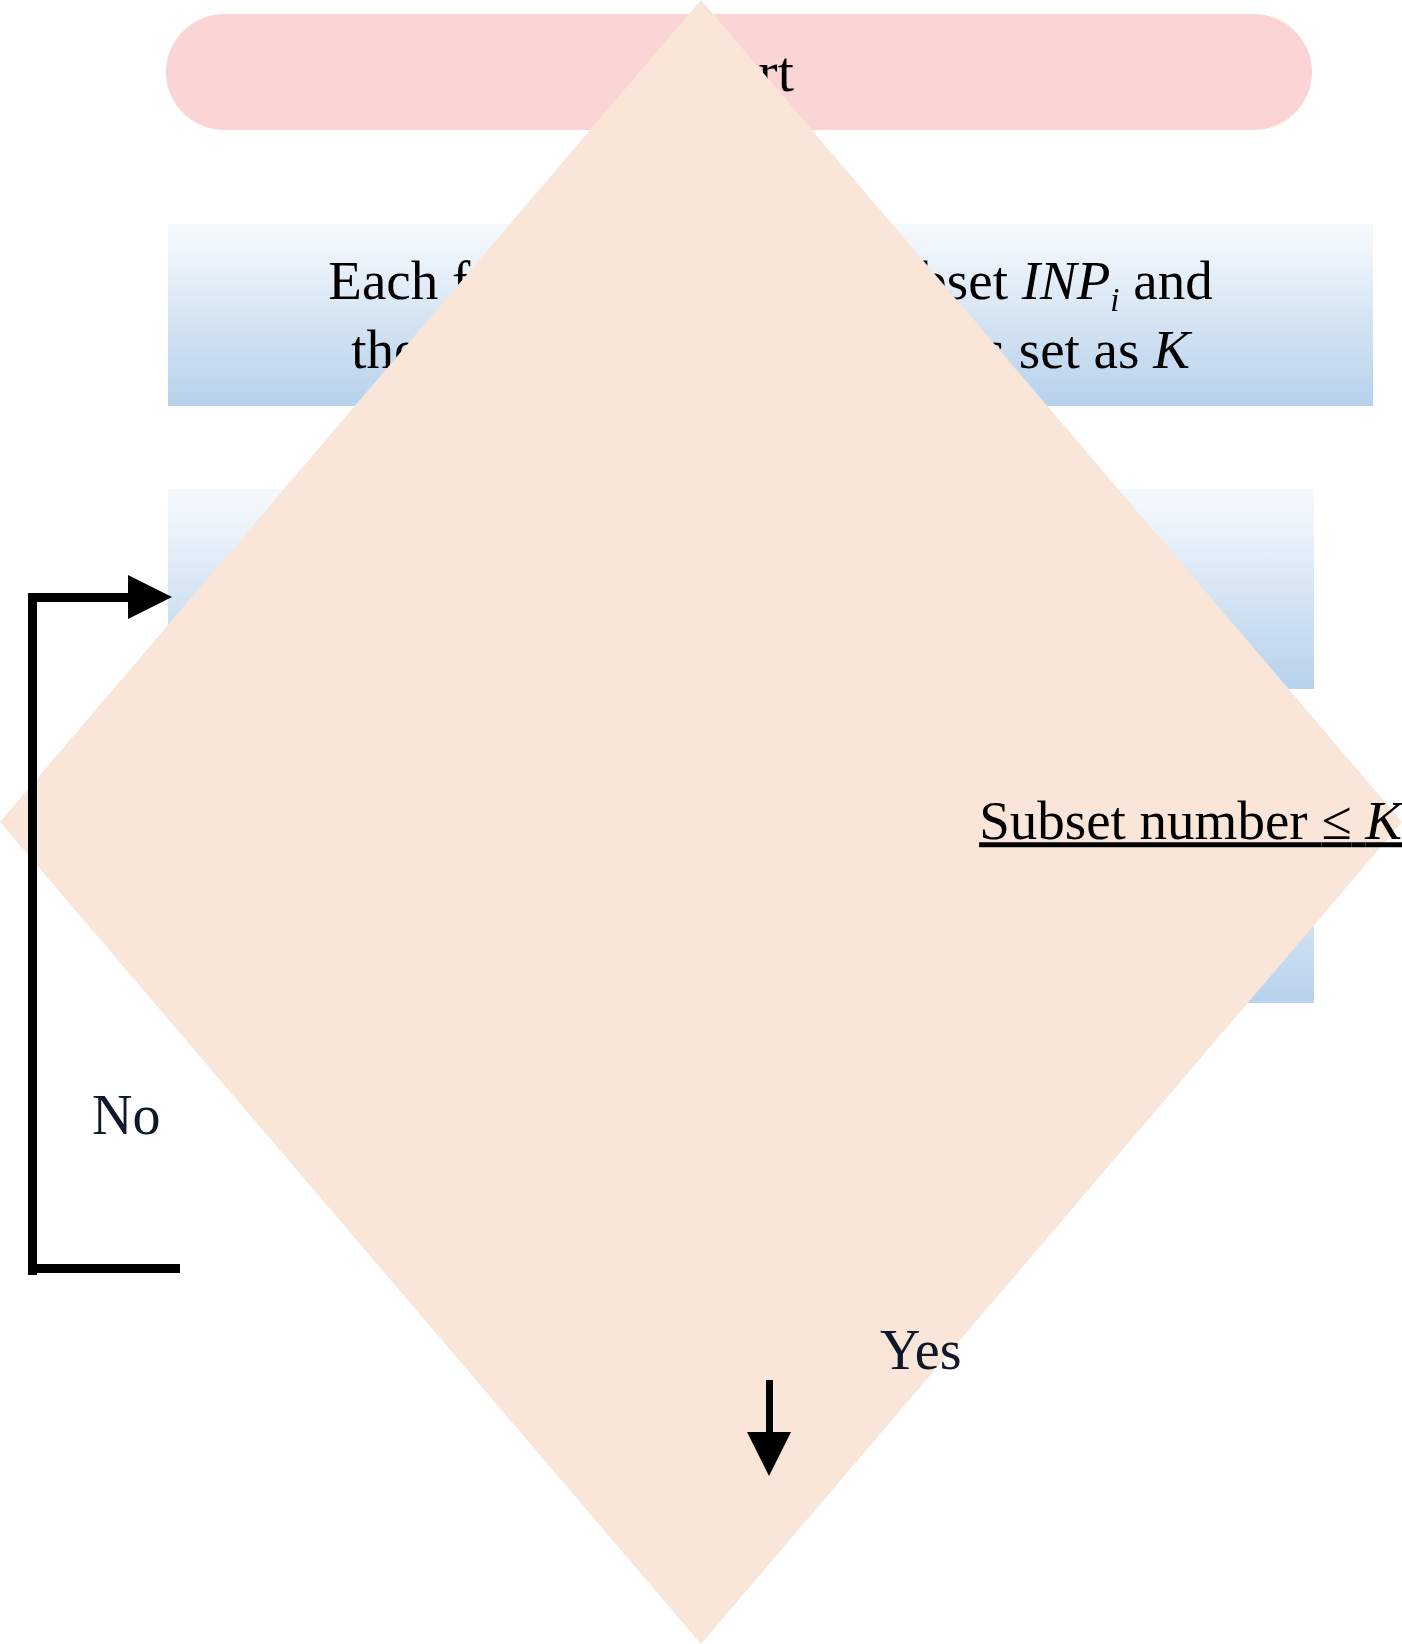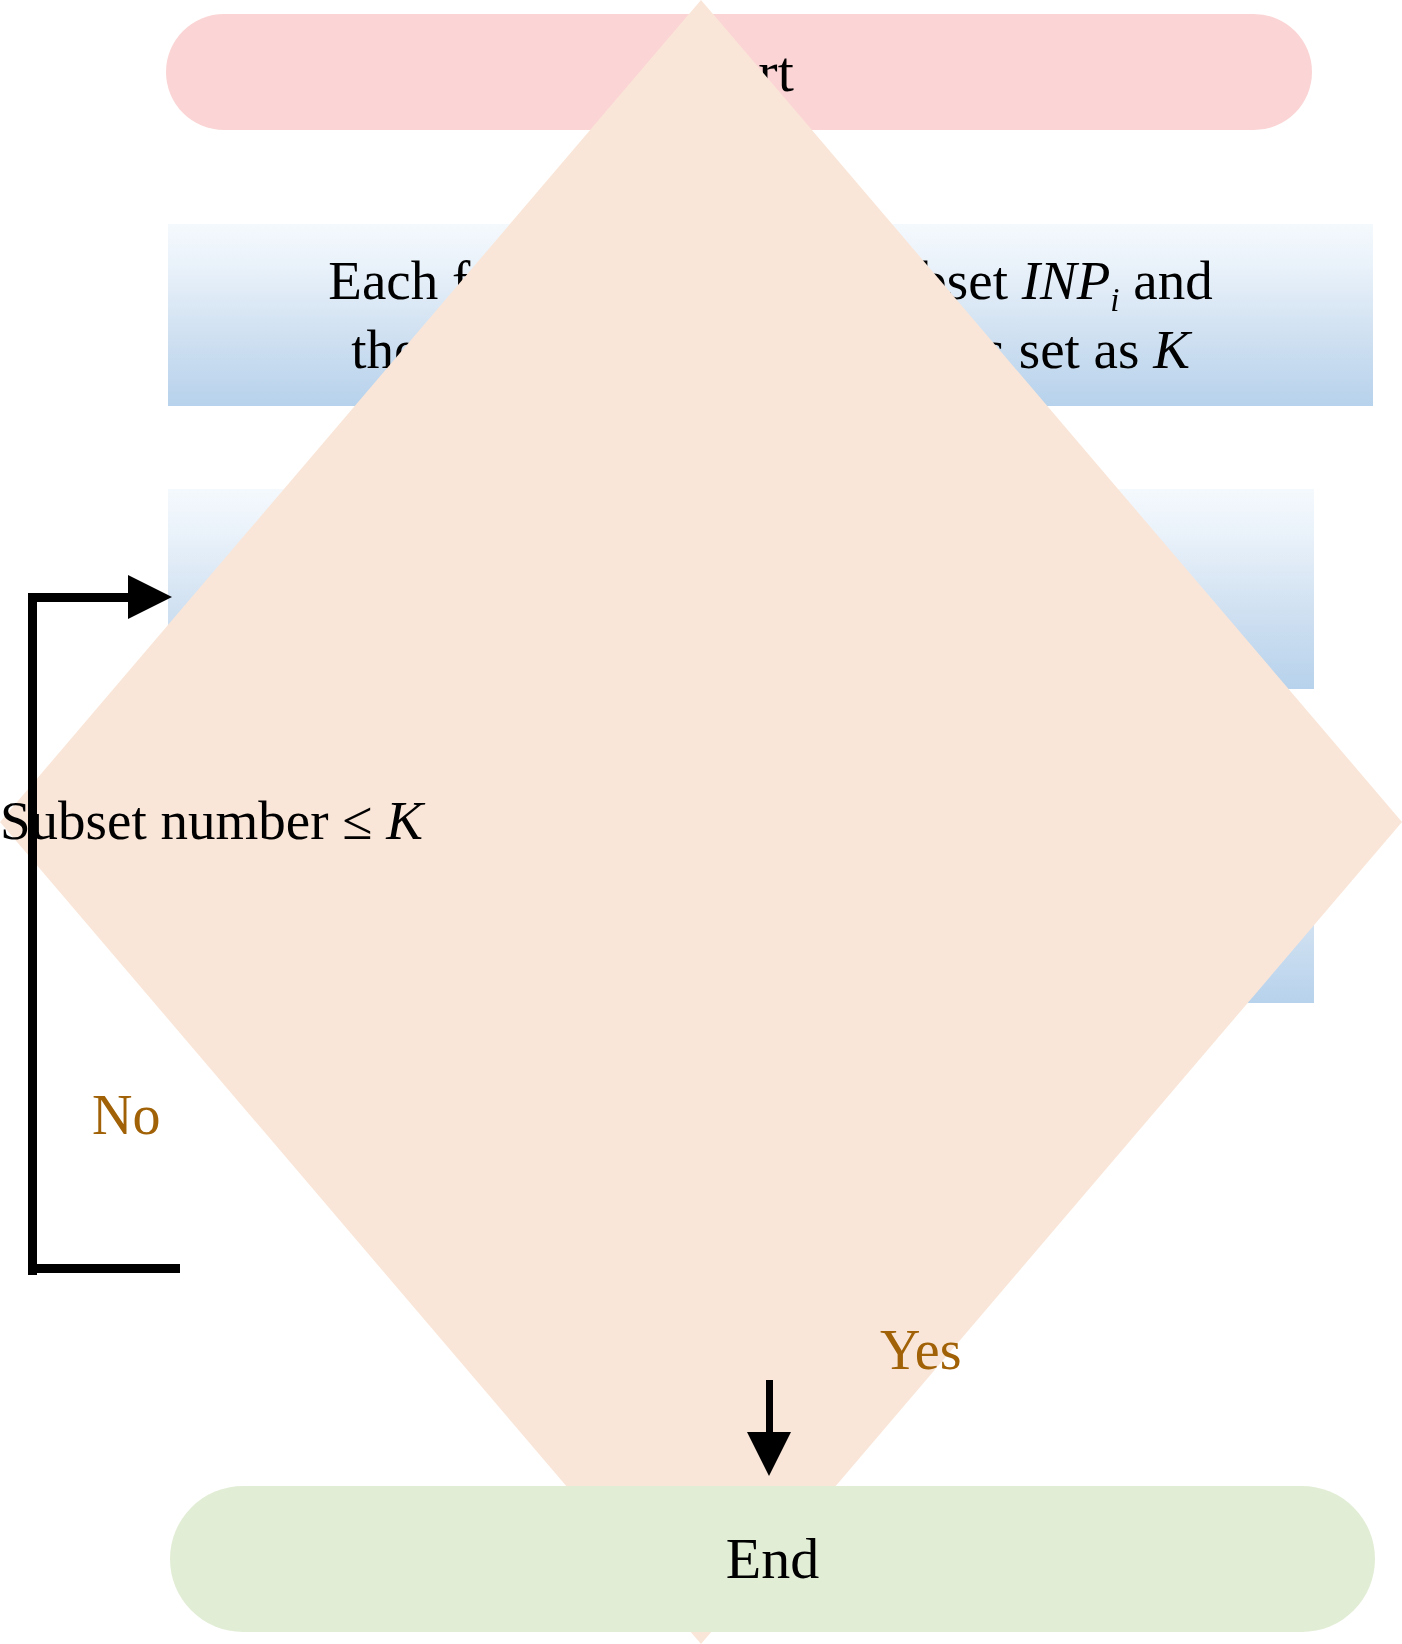--- a/index.html
+++ b/index.html
@@ -91,24 +91,25 @@
     position: absolute;
     inset: 0;
     background: #fae6d8;
     clip-path: polygon(50% 0%, 100% 50%, 50% 100%, 0% 50%);
   }
   #decision-node .diamond-label {
     position: absolute;
     left: 0; right: 0;
     top: 50%;
     transform: translateY(-52%);
-    text-align: left;
+    text-align: right;
     font-size: 55px;
     color: #000;
     white-space: nowrap;
+    text-decoration: underline;
   }
 
   
   .vline {
     position: absolute;
     width: 7px;
     background: #000000;
   }
   .hline {
     position: absolute;
@@ -152,21 +153,21 @@
 
   
   #conn-6 .loop-v-left  { left: 28px;  top: 593px;  width: 9px; height: 682px; }
   #conn-6 .loop-h-bottom{ left: 28px;  top: 1264px; width: 152px; height: 9px; }
   #conn-6 .loop-h-top   { left: 28px;  top: 593px;  width: 112px; height: 9px; }
   #conn-6 .arrowhead-right { left: 128px; top: 575px; }
 
   .edge-label {
     position: absolute;
     font-size: 56px;
-    color: #a16207;
+    color: #0f172a;
   }
   #label-no  { left: 92px;  top: 1083px; }
   #label-yes { left: 880px; top: 1318px; text-align: right; }
 </style>
 </head>
 <body>
 
 <div id="canvas">
 
   <div class="node terminator" id="start-node" style="background:#fbd5d5;">
@@ -229,17 +230,14 @@
   <div id="conn-6">
     <div class="hline loop-h-bottom"></div>
     <div class="vline loop-v-left"></div>
     <div class="hline loop-h-top"></div>
     <div class="arrowhead-right"></div>
   </div>
 
   <div class="edge-label" id="label-no">No</div>
   <div class="edge-label" id="label-yes">Yes</div>
 
-  <div class="node terminator" id="end-node" style="background:#e2edd5;">
-    <span class="node-text">End</span>
-  </div>
 
 </div>
 
 </body></html>

